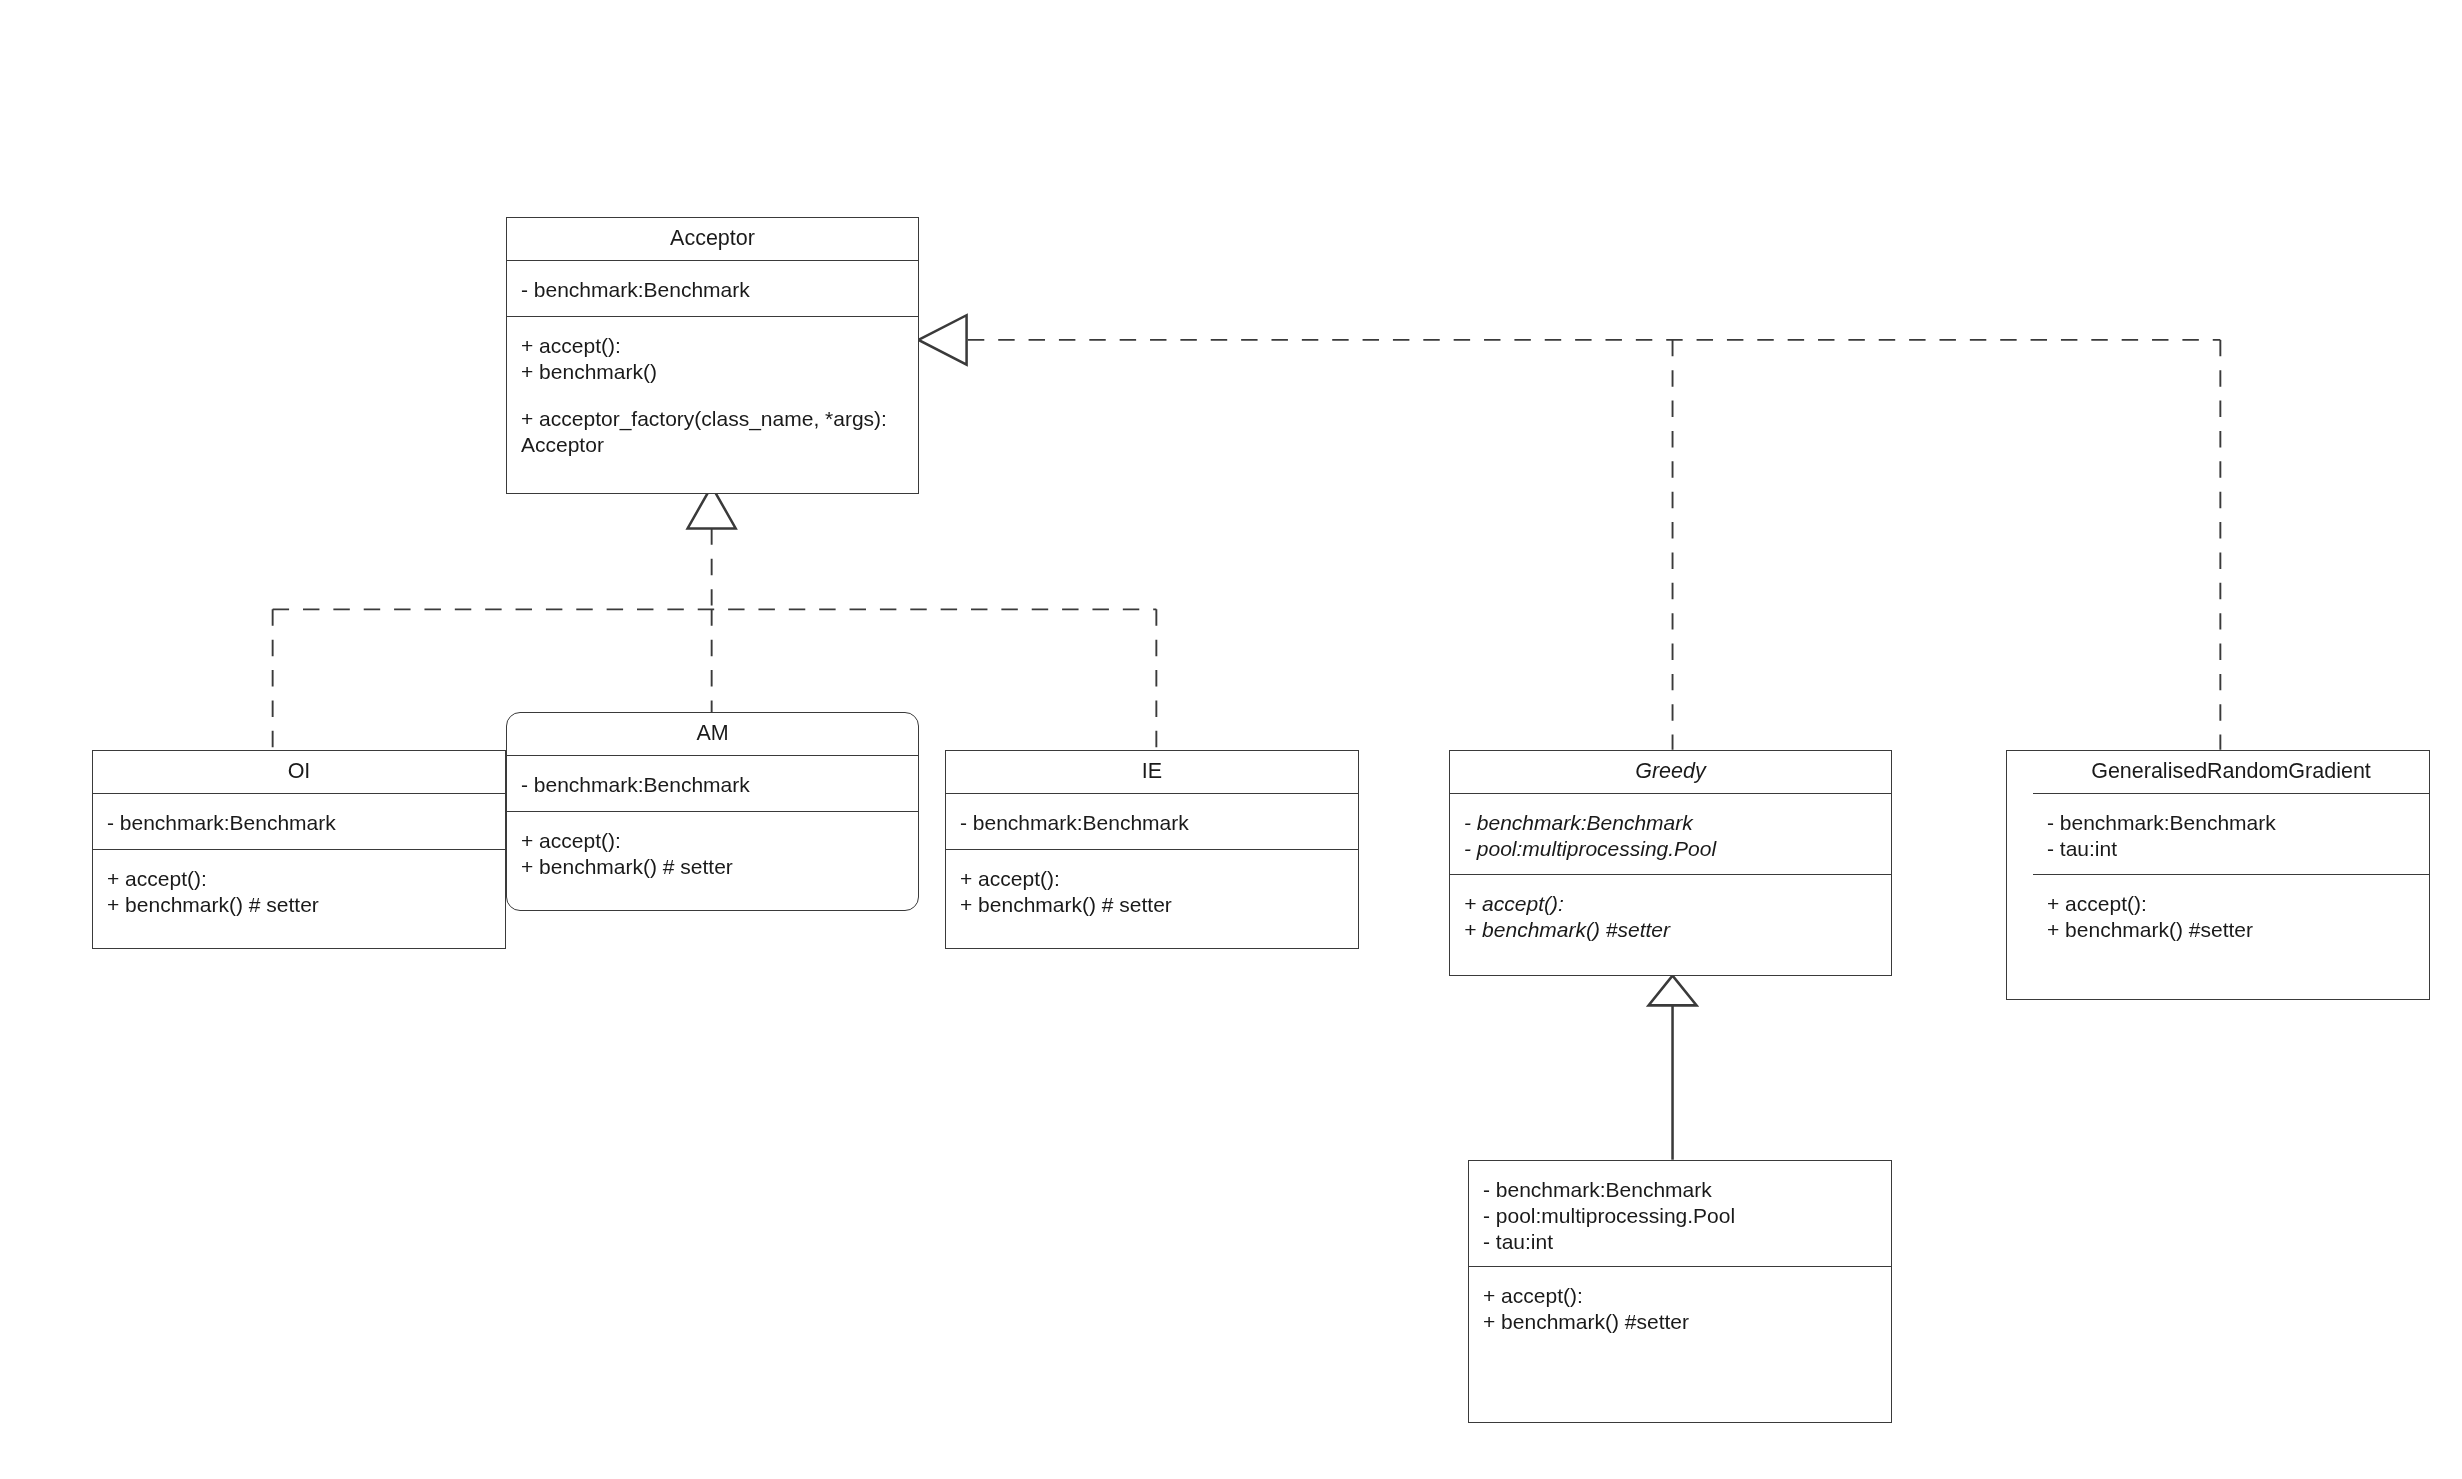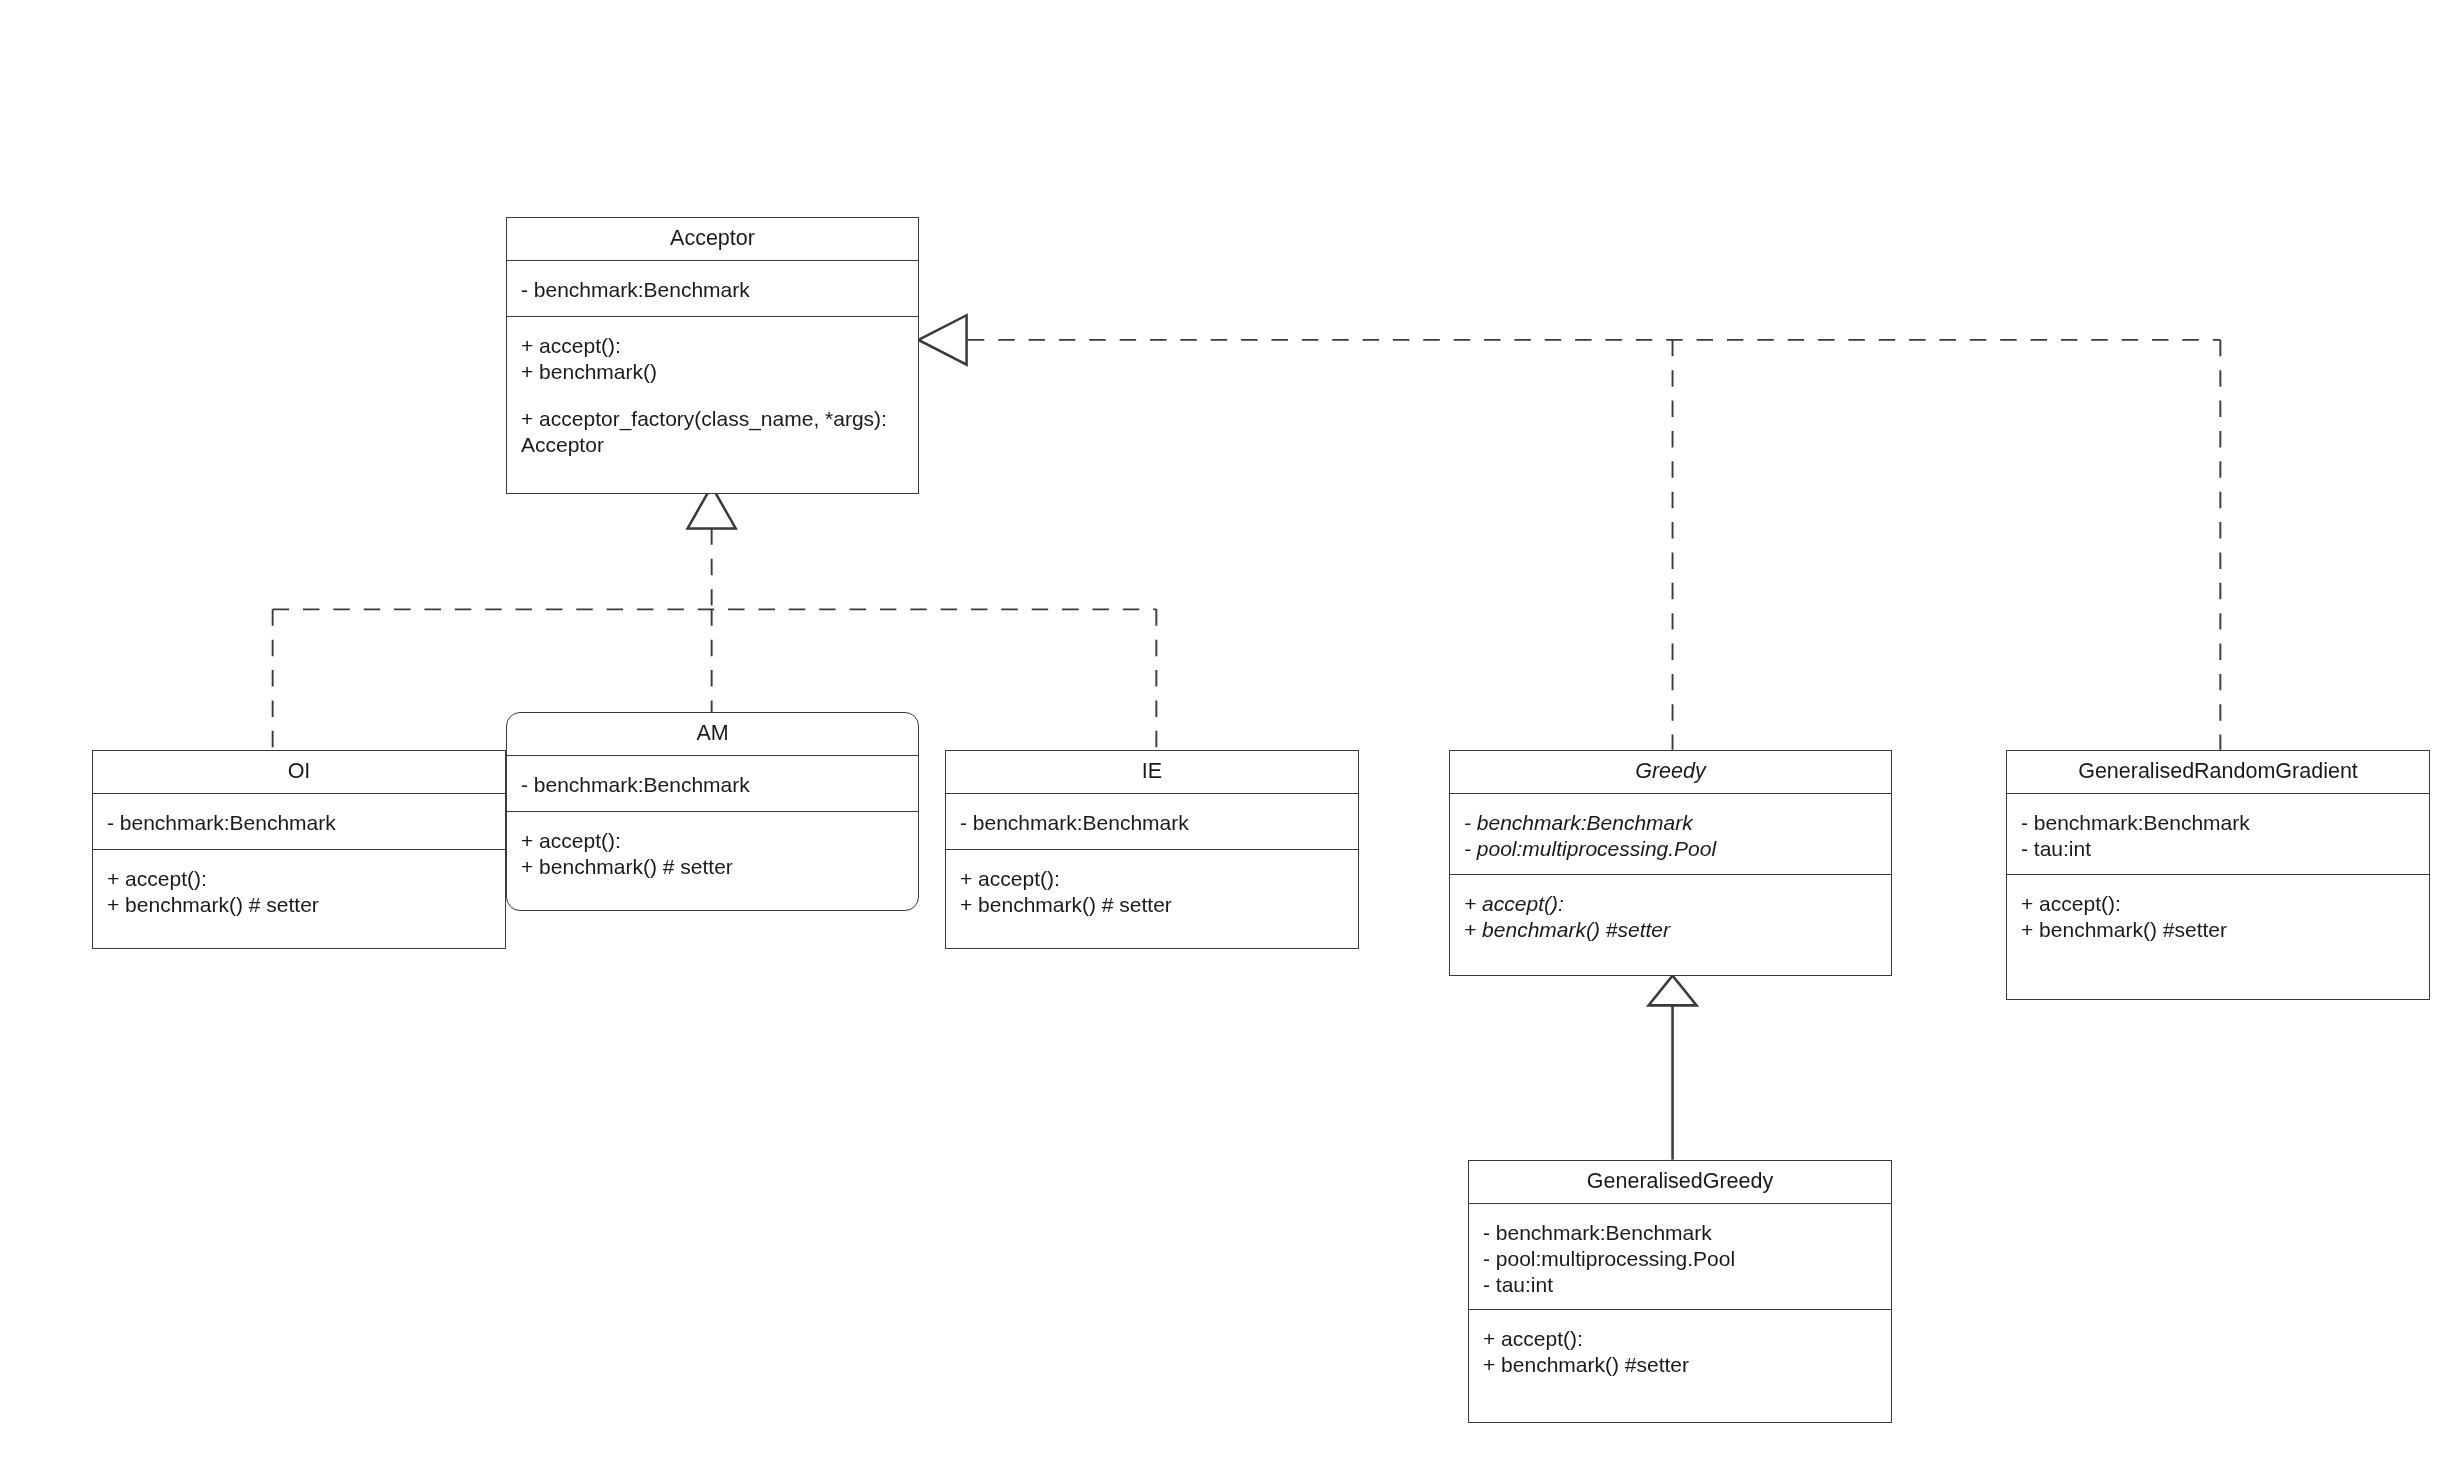--- a/index.html
+++ b/index.html
@@ -156,34 +156,33 @@
     <div class="uml-section attrs" style="height:81px;">
       <div class="uml-line">- benchmark:Benchmark</div>
       <div class="uml-line">- pool:multiprocessing.Pool</div>
     </div>
     <div class="uml-section methods" style="flex:1;">
       <div class="uml-line">+ accept():</div>
       <div class="uml-line">+ benchmark() #setter</div>
     </div>
   </div>
 
-  <div class="uml-class" style="left:2006px; top:750px; width:424px; height:250px;">
+  <div class="uml-class" style="left:2006px; top:750px; width:424px; height:250px;padding-left:26px;">
     <div class="uml-header" style="height:43px;">GeneralisedRandomGradient</div>
     <div class="uml-section attrs" style="height:81px;">
       <div class="uml-line">- benchmark:Benchmark</div>
       <div class="uml-line">- tau:int</div>
     </div>
     <div class="uml-section methods" style="flex:1;">
       <div class="uml-line">+ accept():</div>
       <div class="uml-line">+ benchmark() #setter</div>
     </div>
   </div>
 
   <div class="uml-class" style="left:1468px; top:1160px; width:424px; height:263px;">
-    <div class="uml-header" style="height:43px;">GeneralisedGreedy</div>
     <div class="uml-section attrs" style="height:106px;">
       <div class="uml-line">- benchmark:Benchmark</div>
       <div class="uml-line">- pool:multiprocessing.Pool</div>
       <div class="uml-line">- tau:int</div>
     </div>
     <div class="uml-section methods" style="flex:1;">
       <div class="uml-line">+ accept():</div>
       <div class="uml-line">+ benchmark() #setter</div>
     </div>
   </div>

